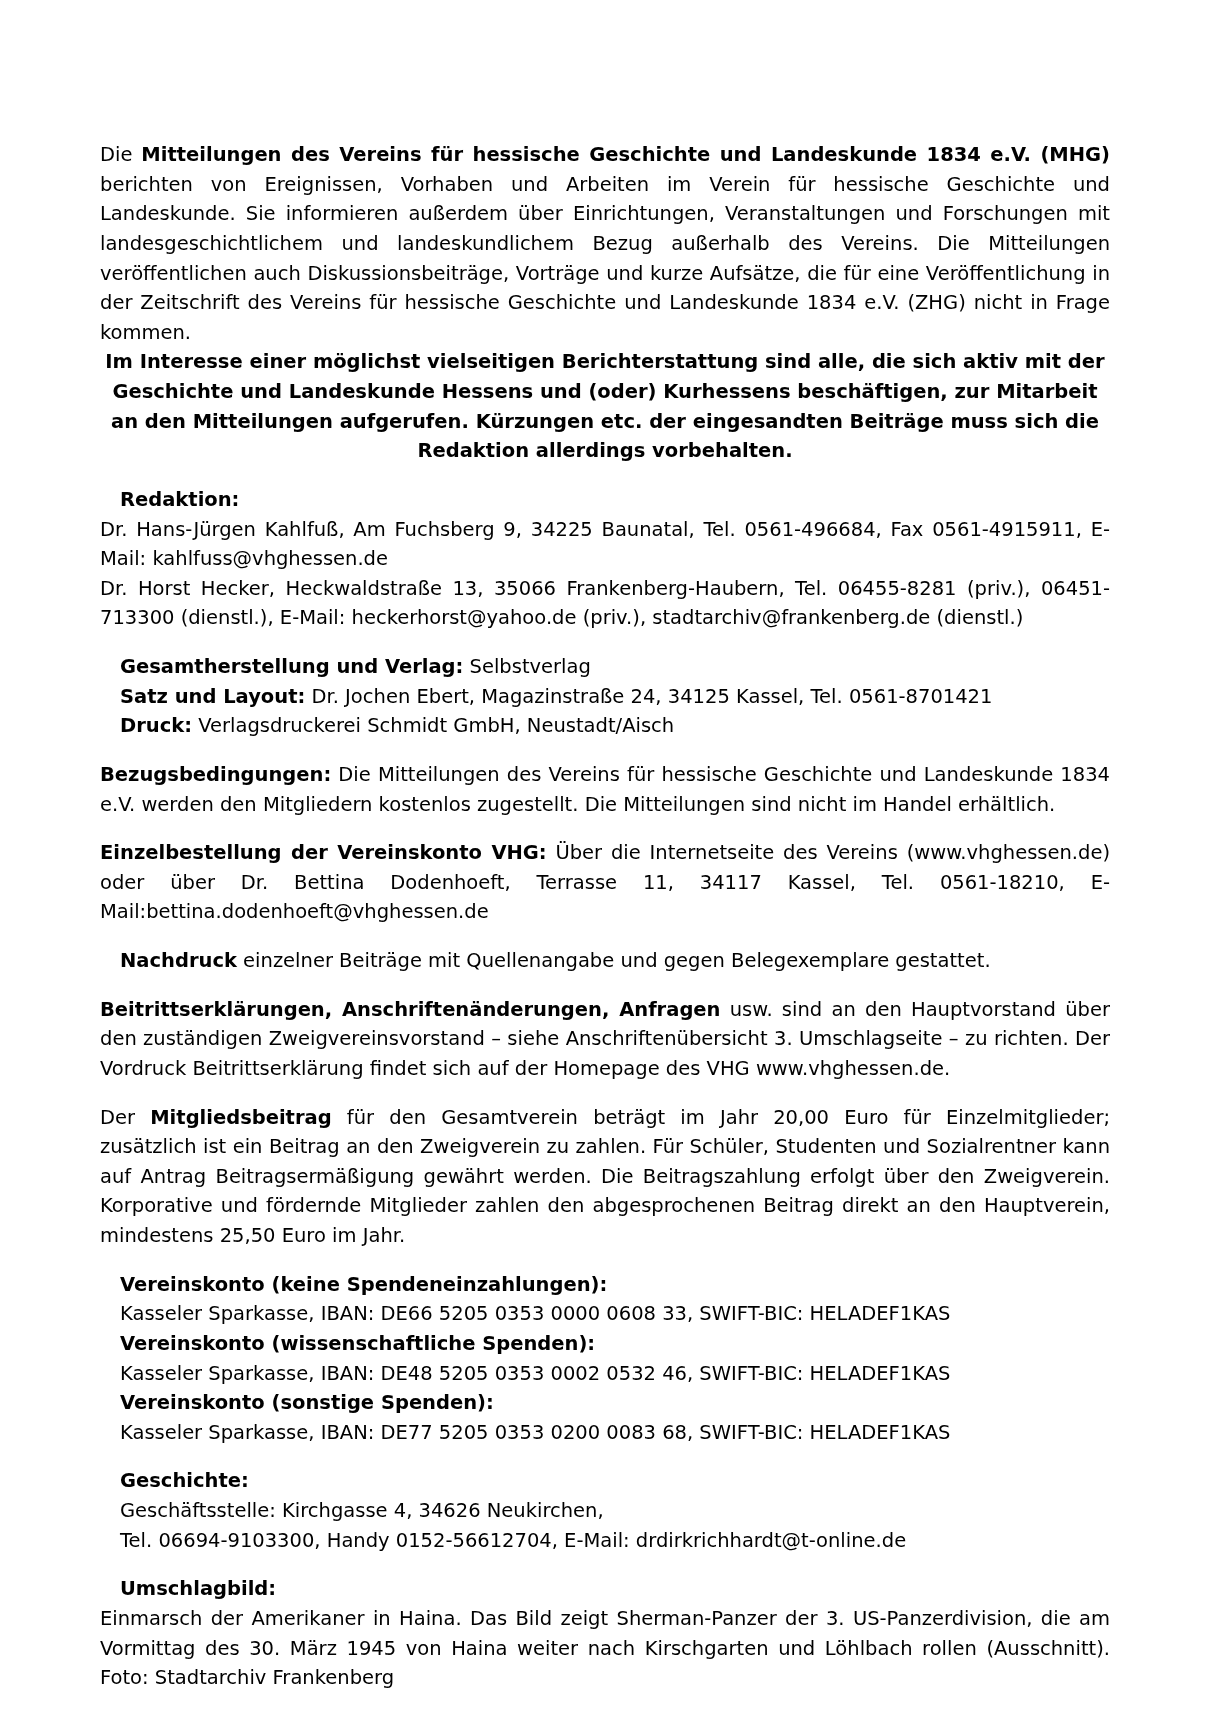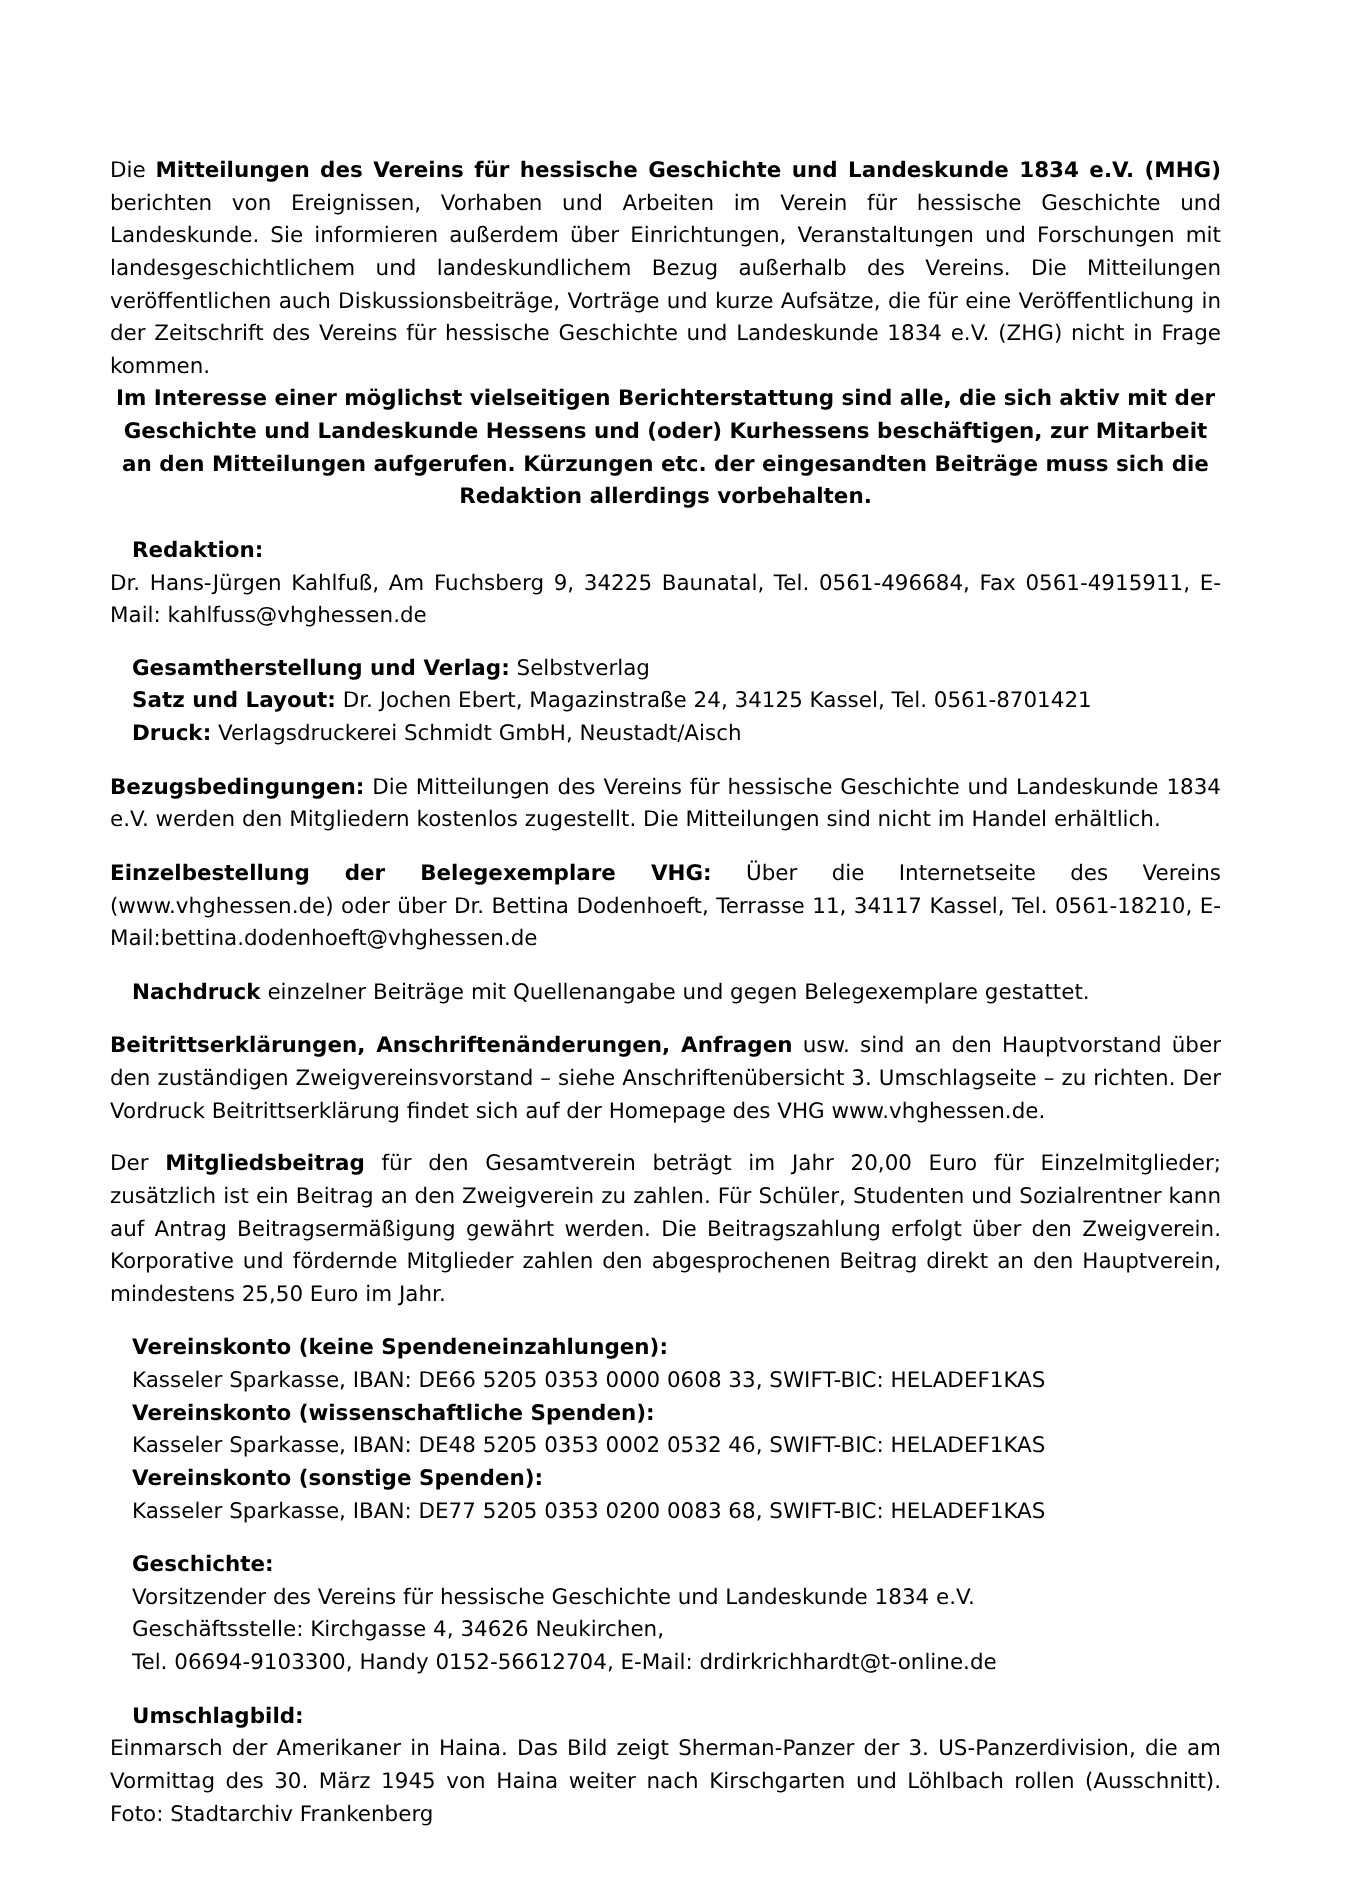--- a/index.html
+++ b/index.html
@@ -43,34 +43,35 @@
   <div class="doc">
 
     <p><span>Die </span><span class="b">Mitteilungen des Vereins für hessische Geschichte und Landeskunde 1834 e.V. (MHG)</span><span> berichten von Ereignissen, Vorhaben und Arbeiten im Verein für hessische Geschichte und Landeskunde. Sie informieren außerdem über Einrichtungen, Veranstaltungen und Forschungen mit landesgeschichtlichem und landeskundlichem Bezug außerhalb des Vereins. Die Mitteilungen veröffentlichen auch Diskussionsbeiträge, Vorträge und kurze Aufsätze, die für eine Veröffentlichung in der Zeitschrift des Vereins für hessische Geschichte und Landeskunde 1834 e.V. (ZHG) nicht in Frage kommen.</span></p>
 
     <p class="b">Im Interesse einer möglichst vielseitigen Berichterstattung sind alle, die sich aktiv mit der Geschichte und Landeskunde Hessens und (oder) Kurhessens beschäftigen, zur Mitarbeit an den Mitteilungen aufgerufen. Kürzungen etc. der eingesandten Beiträge muss sich die Redaktion allerdings vorbehalten.</p>
 
     <div class="gap"></div>
 
     <p class="b nojust">Redaktion:</p>
     <p>Dr. Hans-Jürgen Kahlfuß, Am Fuchsberg 9, 34225 Baunatal, Tel. 0561-496684, Fax 0561-4915911, E-Mail: kahlfuss@vhghessen.de</p>
+    <p>Dr. Horst Hecker, Heckwaldstraße 13, 35066 Frankenberg-Haubern, Tel. 06455-8281 (priv.), 06451-713300 (dienstl.), E-Mail: heckerhorst@yahoo.de (priv.), stadtarchiv@frankenberg.de (dienstl.)</p>
 
     <div class="gap"></div>
 
     <p class="nojust"><span class="b">Gesamtherstellung und Verlag:</span><span> Selbstverlag</span></p>
     <p class="nojust"><span class="b">Satz und Layout:</span><span> Dr. Jochen Ebert, Magazinstraße 24, 34125 Kassel, Tel. 0561-8701421</span></p>
     <p class="nojust"><span class="b">Druck:</span><span> Verlagsdruckerei Schmidt GmbH, Neustadt/Aisch</span></p>
 
     <div class="gap"></div>
 
     <p><span class="b">Bezugsbedingungen:</span><span> Die Mitteilungen des Vereins für hessische Geschichte und Landeskunde 1834 e.V. werden den Mitgliedern kostenlos zugestellt. Die Mitteilungen sind nicht im Handel erhältlich.</span></p>
 
     <div class="gap"></div>
 
-    <p><span class="b">Einzelbestellung der Belegexemplare VHG:</span><span> Über die Internetseite des Vereins (www.vhghessen.de) oder über Dr. Bettina Dodenhoeft, Terrasse 11, 34117 Kassel, Tel. 0561-18210, E-Mail:bettina.dodenhoeft@vhghessen.de</span></p>
+    <p><span class="b">Einzelbestellung der Vereinskonto VHG:</span><span> Über die Internetseite des Vereins (www.vhghessen.de) oder über Dr. Bettina Dodenhoeft, Terrasse 11, 34117 Kassel, Tel. 0561-18210, E-Mail:bettina.dodenhoeft@vhghessen.de</span></p>
 
     <div class="gap"></div>
 
     <p class="nojust"><span class="b">Nachdruck</span><span> einzelner Beiträge mit Quellenangabe und gegen Belegexemplare gestattet.</span></p>
 
     <div class="gap"></div>
 
     <p><span class="b">Beitrittserklärungen, Anschriftenänderungen, Anfragen</span><span> usw. sind an den Hauptvorstand über den zuständigen Zweigvereinsvorstand – siehe Anschriftenübersicht 3. Umschlagseite – zu richten. Der Vordruck Beitrittserklärung findet sich auf der Homepage des VHG www.vhghessen.de.</span></p>
 
     <div class="gap"></div>
@@ -82,21 +83,20 @@
     <p class="b nojust">Vereinskonto (keine Spendeneinzahlungen):</p>
     <p class="nojust">Kasseler Sparkasse, IBAN: DE66 5205 0353 0000 0608 33, SWIFT-BIC: HELADEF1KAS</p>
     <p class="b nojust">Vereinskonto (wissenschaftliche Spenden):</p>
     <p class="nojust">Kasseler Sparkasse, IBAN: DE48 5205 0353 0002 0532 46, SWIFT-BIC: HELADEF1KAS</p>
     <p class="b nojust">Vereinskonto (sonstige Spenden):</p>
     <p class="nojust">Kasseler Sparkasse, IBAN: DE77 5205 0353 0200 0083 68, SWIFT-BIC: HELADEF1KAS</p>
 
     <div class="gap"></div>
 
     <p class="b nojust">Geschichte:</p>
-    <p class="nojust">Vorsitzender des Vereins für hessische Geschichte und Landeskunde 1834 e.V.</p>
     <p class="nojust">Geschäftsstelle: Kirchgasse 4, 34626 Neukirchen,</p>
     <p class="nojust">Tel. 06694-9103300, Handy 0152-56612704, E-Mail: drdirkrichhardt@t-online.de</p>
 
     <div class="gap"></div>
 
     <p class="b nojust">Umschlagbild:</p>
     <p>Einmarsch der Amerikaner in Haina. Das Bild zeigt Sherman-Panzer der 3. US-Panzerdivision, die am Vormittag des 30. März 1945 von Haina weiter nach Kirschgarten und Löhlbach rollen (Ausschnitt). Foto: Stadtarchiv Frankenberg</p>
 
   </div>
 </div>

